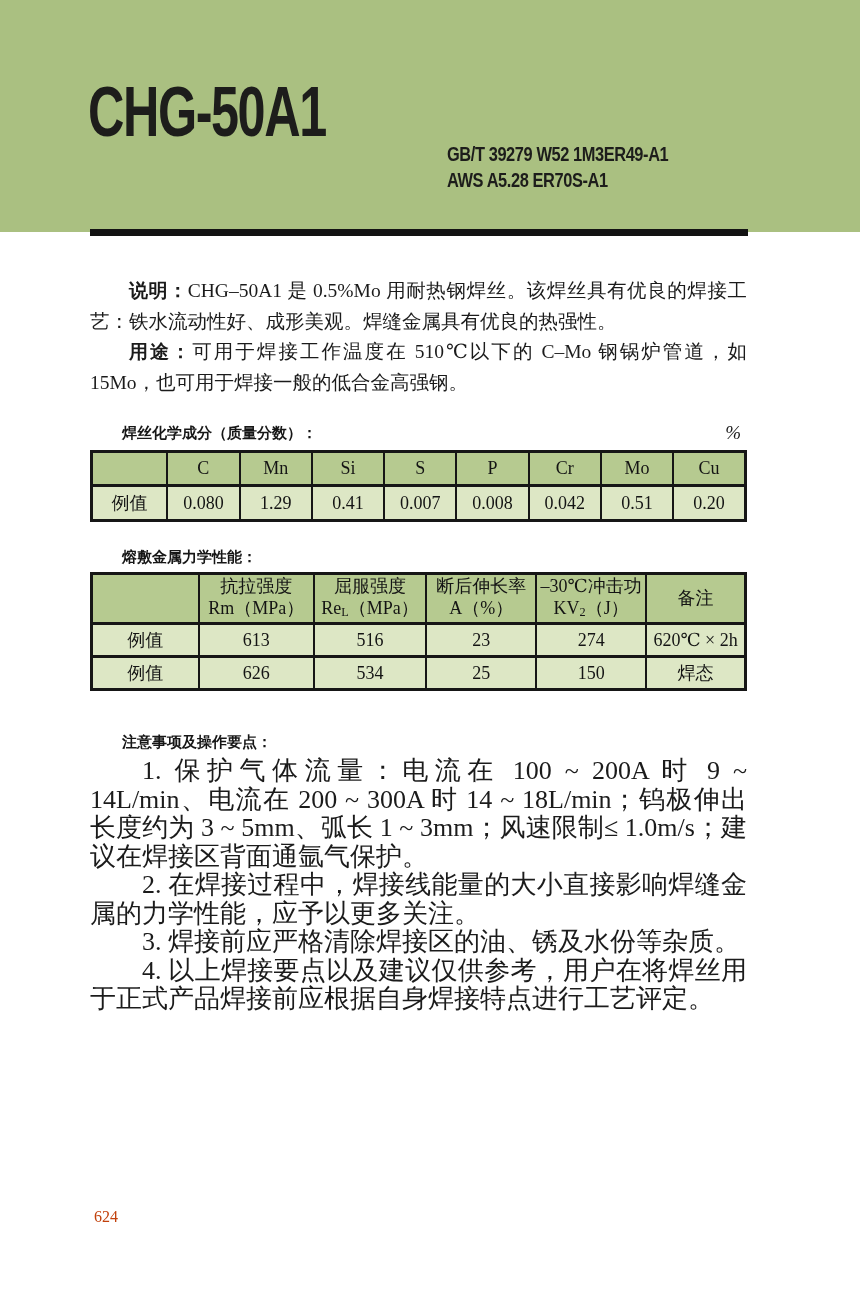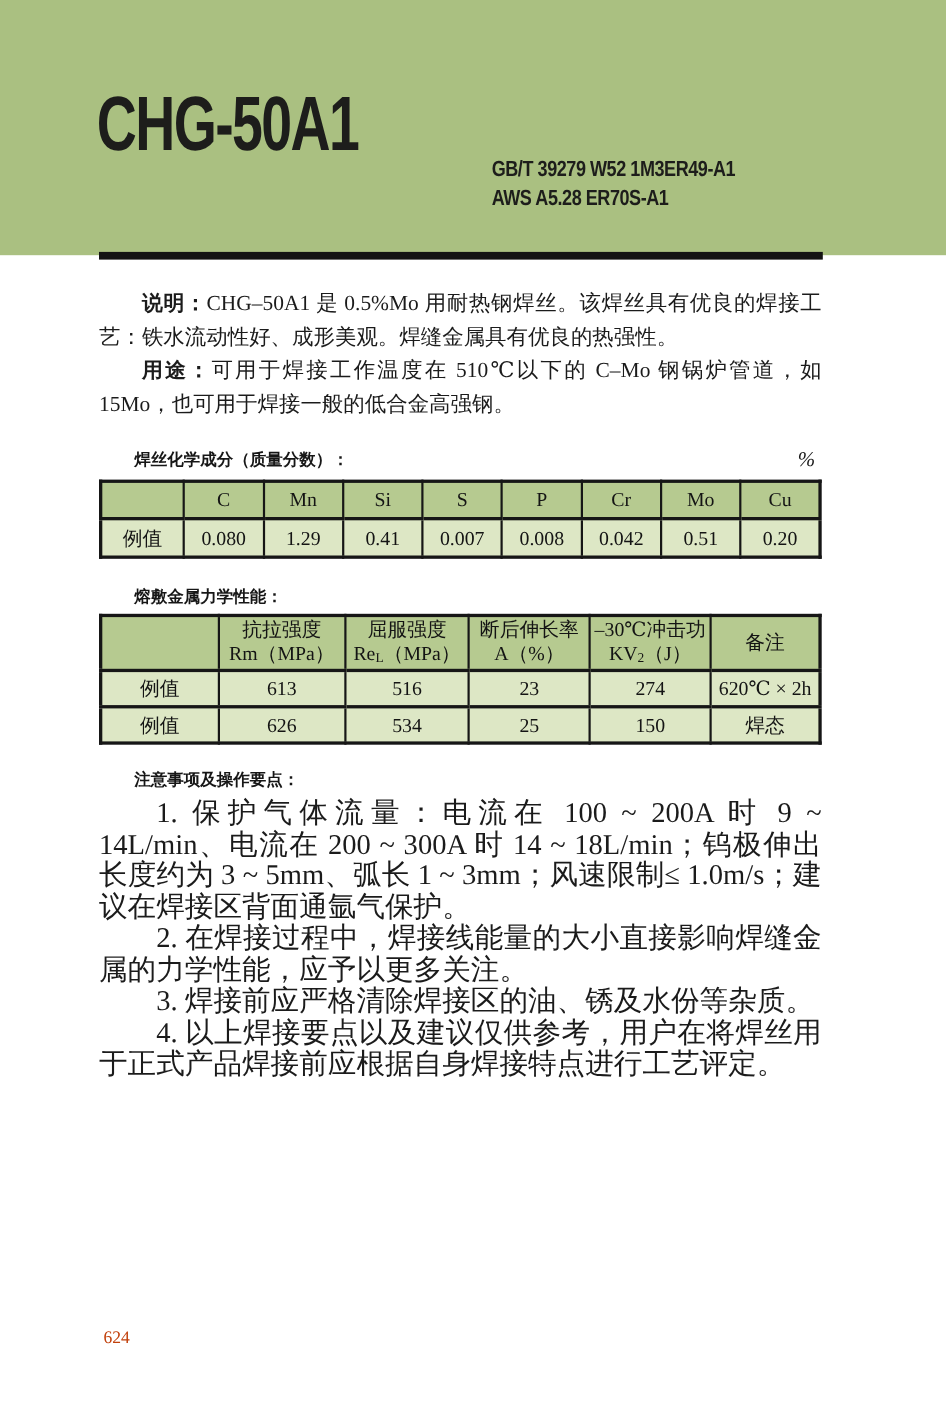--- a/index.html
+++ b/index.html
@@ -22,21 +22,21 @@
     font-weight:800;font-size:20px;line-height:26px;letter-spacing:-0.5px;
     color:#1d1d1b;transform:scaleX(0.82);transform-origin:left top;white-space:nowrap;
   }
   .rule{position:absolute;left:90px;top:229px;width:658px;height:7px;background:#131313;}
   
   .content{position:absolute;left:90px;top:258px;width:657px;}
   .para{
     font-size:19.5px;line-height:30.5px;text-align:justify;text-indent:2em;
     margin:0;color:#1b1b1b;
   }
-  .para:first-child{margin-top:4px;}
+  .para:first-child{margin-top:18px;}
   .hei{font-family:"Liberation Sans","DejaVu Sans",sans-serif;font-weight:700;font-size:19px;}
   .sec-head-row{display:flex;align-items:flex-end;margin-top:22px;}
   .sec-head{
     font-family:"Liberation Sans","DejaVu Sans",sans-serif;font-weight:700;
     font-size:15px;line-height:26px;color:#161616;padding-left:32px;margin:0;
   }
   .unit{margin-left:auto;font-style:italic;font-size:19px;line-height:26px;padding-right:6px;}
   
   table{
     width:100%;border-collapse:collapse;table-layout:fixed;text-align:center;
@@ -46,21 +46,21 @@
   .chem-table{margin-top:4px;}
   .chem-table thead th{background:#b6ca90;height:31px;border-bottom:3px solid #161616;}
   .chem-table tbody td{background:#dde7c5;height:32px;}
   .mech-table{margin-top:2px;}
   .mech-table thead th{background:#b6ca90;height:47px;border-bottom:3px solid #161616;line-height:21.5px;}
   .mech-table tbody td{background:#dde7c5;height:30px;border-bottom:3px solid #161616;}
   .mech-table tbody tr:last-child td{border-bottom:none;}
   .subsc{font-size:0.68em;position:relative;bottom:-2px;}
   
   .note{font-size:26px;line-height:28.5px;text-align:justify;text-indent:2em;margin:0;color:#1b1b1b;}
-  .notes-head{margin-top:20px;margin-bottom:2px;}
+  .notes-head{margin-top:38px;margin-bottom:2px;}
   
   .page-num{position:absolute;left:94px;top:1208px;font-size:16px;color:#c2410c;}
 </style>
 </head>
 <body>
 
 <div class="banner"></div>
 <div class="product-title">CHG-50A1</div>
 <div class="standards">
   <div>GB/T 39279 W52 1M3ER49-A1</div>

